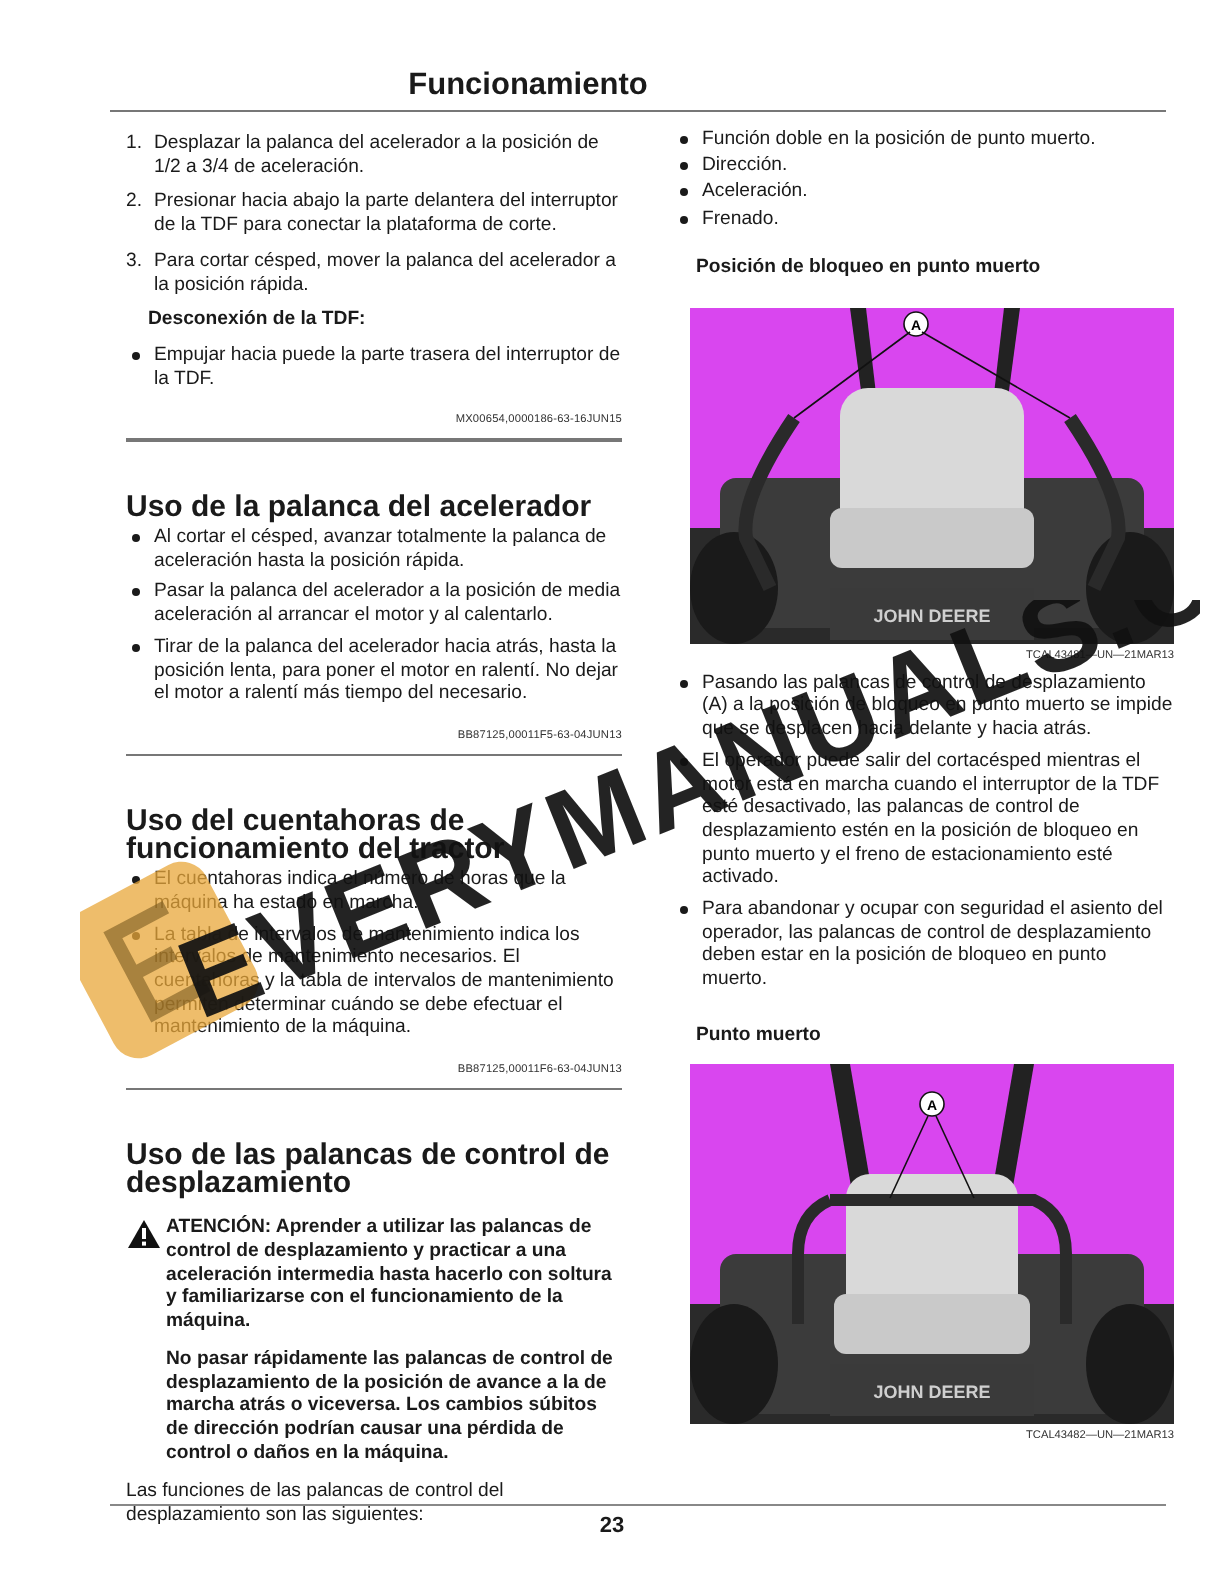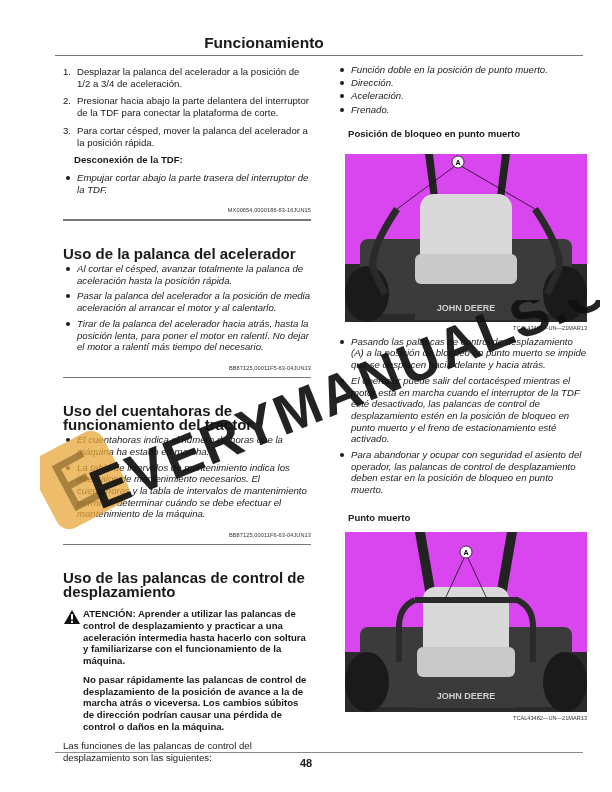--- a/index.html
+++ b/index.html
@@ -12,21 +12,21 @@
     .page-num { position: absolute; top: 757px; left: 0; width: 612px; text-align: center; font-size: 11px; font-weight: bold; }
 
     .col { position: absolute; font-size: 9.6px; line-height: 11.7px; }
     .left { left: 63px; width: 248px; top: 66px; }
     .right { left: 337px; width: 250px; top: 64px; }
 
     ol.steps { margin: 0; padding: 0; list-style: none; }
     ol.steps li { position: relative; padding-left: 14px; margin-bottom: 6px; }
     ol.steps li .num { position: absolute; left: 0; top: 0; }
 
-    ul.bul { margin: 0; padding: 0; list-style: none; font-style: italic; }
+    ul.bul { margin: 0; padding: 0; list-style: none; }
     ul.bul li { position: relative; padding-left: 14px; margin-bottom: 4px; }
     ul.bul li::before { content: ""; position: absolute; left: 3px; top: 4px; width: 4px; height: 4px;
       border-radius: 50%; background: #1a1a1a; }
     ul.tight li { margin-bottom: 1.5px; }
 
     .subhead { font-weight: bold; margin: 6px 0 6px 0; padding-left: 11px; }
     .section-head { font-weight: bold; font-size: 15px; line-height: 13.5px; margin: 0 0 3px 0; }
     .ref { text-align: right; font-size: 5.6px; color: #333; margin-top: 10px; letter-spacing: 0.1px; }
     .sec-rule { height: 1.5px; background: #777; margin-top: 2px; }
 
@@ -46,21 +46,21 @@
 <div class="rule-top"></div>
 
 <div class="col left">
   <ol class="steps">
     <li><span class="num">1.</span><span>Desplazar la palanca del acelerador a la posición de 1/2 a 3/4 de aceleración.</span></li>
     <li><span class="num">2.</span><span>Presionar hacia abajo la parte delantera del interruptor de la TDF para conectar la plataforma de corte.</span></li>
     <li><span class="num">3.</span><span>Para cortar césped, mover la palanca del acelerador a la posición rápida.</span></li>
   </ol>
   <div class="subhead">Desconexión de la TDF:</div>
   <ul class="bul">
-    <li>Empujar cortar abajo la parte trasera del interruptor de la TDF.</li>
+    <li>Empujar hacia puede la parte trasera del interruptor de la TDF.</li>
   </ul>
   <div class="ref">MX00654,0000186-63-16JUN15</div>
   <div class="sec-rule"></div>
 
   <div style="height:26px"></div>
   <div class="section-head">Uso de la palanca del acelerador</div>
   <ul class="bul">
     <li>Al cortar el césped, avanzar totalmente la palanca de aceleración hasta la posición rápida.</li>
     <li>Pasar la palanca del acelerador a la posición de media aceleración al arrancar el motor y al calentarlo.</li>
     <li>Tirar de la palanca del acelerador hacia atrás, hasta la posición lenta, para poner el motor en ralentí. No dejar el motor a ralentí más tiempo del necesario.</li>
@@ -156,13 +156,13 @@
 
 <svg class="watermark" viewBox="0 0 560 230">
   <g transform="translate(0,120) rotate(-28 40 60)">
     <rect x="0" y="20" width="80" height="80" rx="14" fill="#e8a73a" opacity="0.75"></rect>
     <path d="M55,38 L25,38 L25,82 L55,82 M25,60 L48,60" stroke="#7a5a20" stroke-width="7" fill="none" opacity="0.6"></path>
   </g>
   <text x="60" y="210" font-family="Liberation Sans, sans-serif" font-weight="bold" font-size="56" fill="#111" opacity="0.92" transform="rotate(-22 60 210)" letter-spacing="2">EVERYMANUALS.COM</text>
 </svg>
 
 <div class="rule-bottom"></div>
-<div class="page-num">48</div>
+<div class="page-num">23</div>
 
 </body></html>

